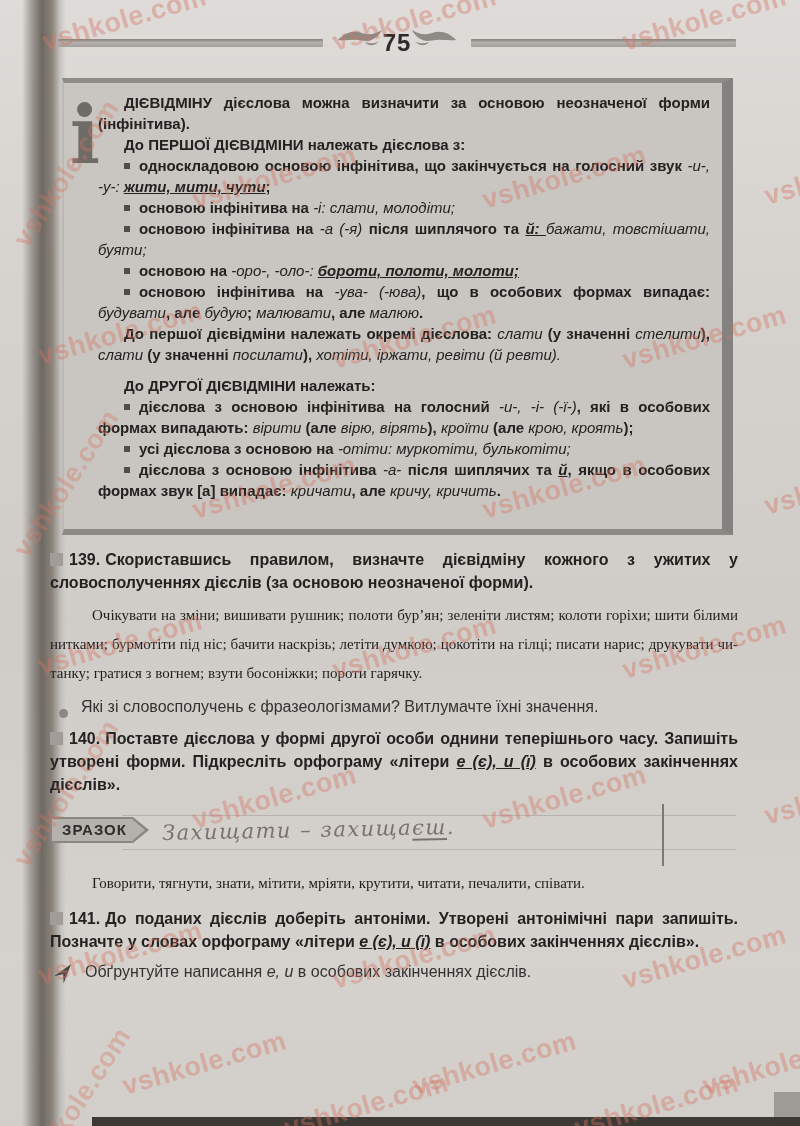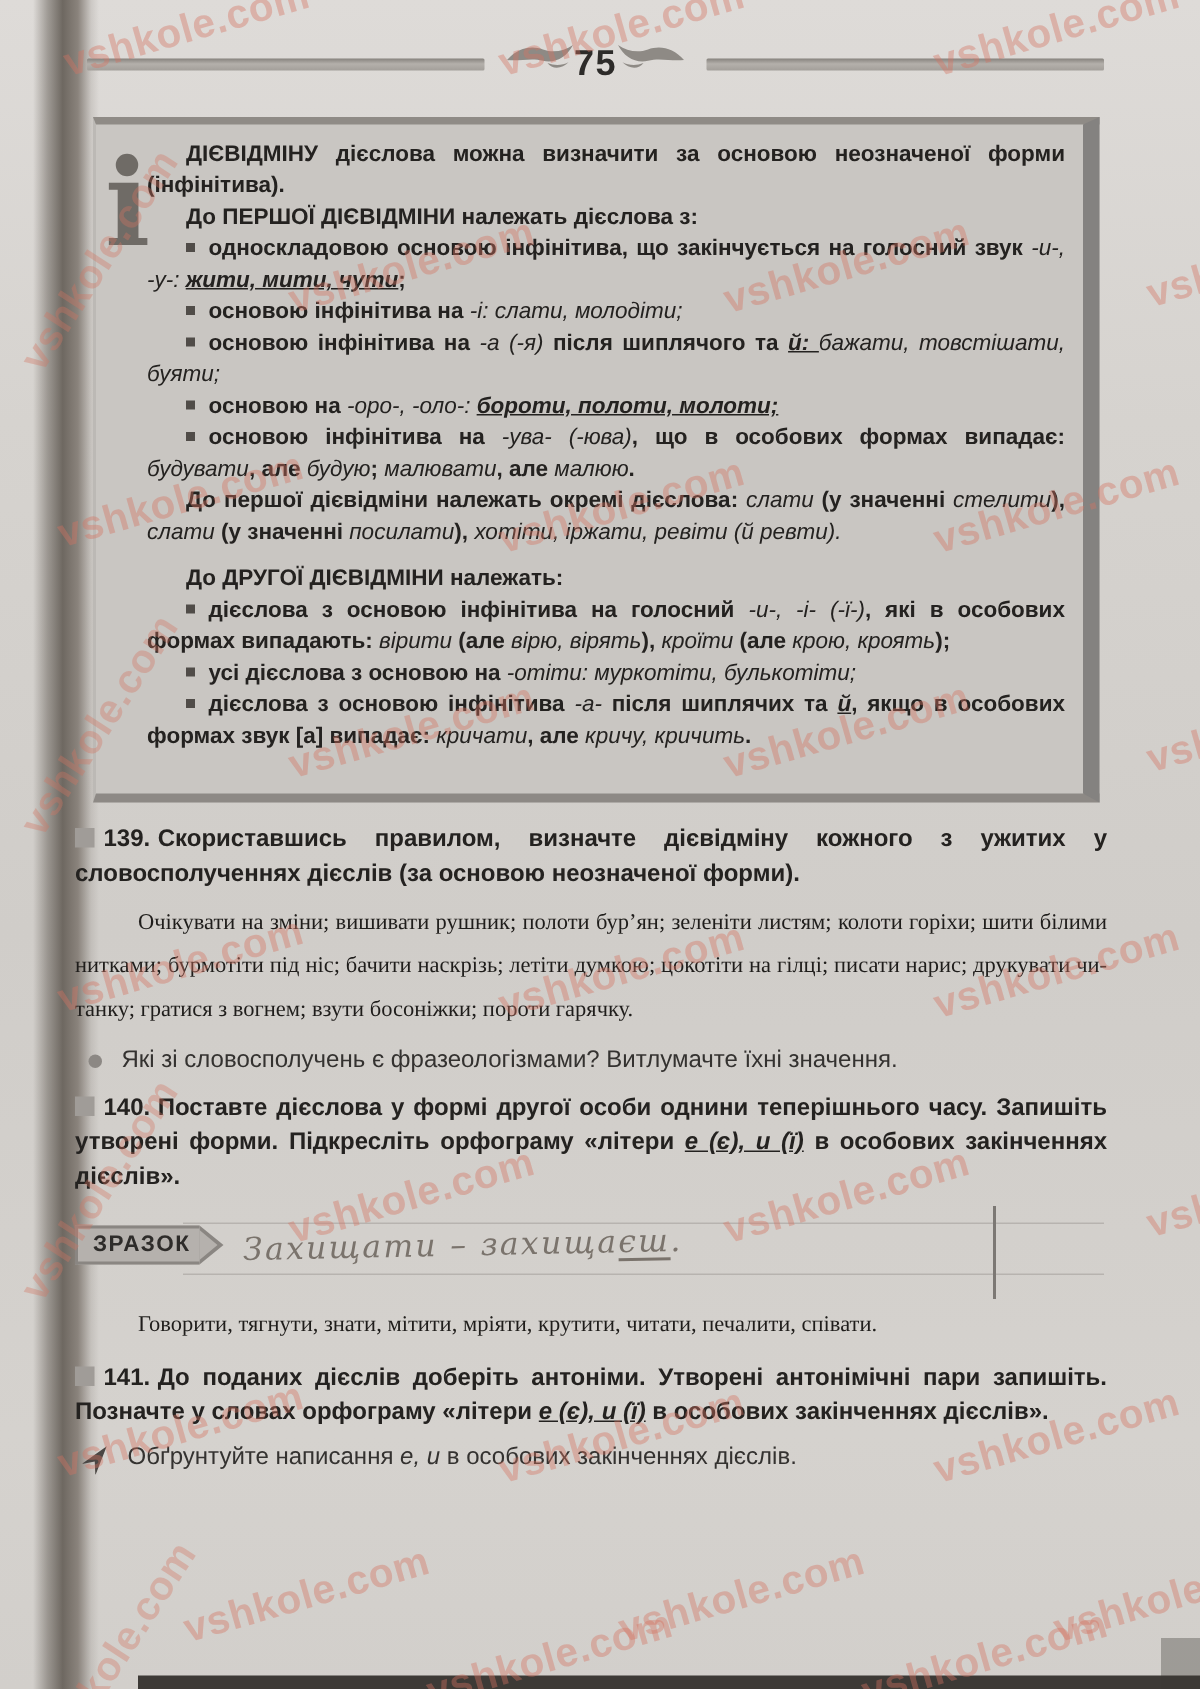--- a/index.html
+++ b/index.html
@@ -35,21 +35,21 @@
   .s-i{font-weight:400;font-style:italic;}
   .s-bi{font-weight:700;font-style:italic;text-decoration:underline;}
   .s-n{font-weight:400;font-style:normal;}
 
   
   .content{position:absolute;left:50px;top:548px;width:688px;z-index:3;color:#232120;}
   .ex-head{margin:0;font-weight:700;font-size:16px;line-height:23px;text-align:justify;color:#242220;}
   .ex-square{display:inline-block;width:13px;height:13px;background:#a09c98;margin-right:6px;vertical-align:-1px;}
   .ex-num{font-weight:700;margin-right:5px;}
   .serif-body{margin:7px 0 0;font-family:"Liberation Serif",serif;font-weight:400;font-size:15px;line-height:29px;text-align:justify;text-indent:42px;color:#1f1d1b;hyphens:manual;}
-  .subtask{margin:8px 0 0;display:flex;align-items:center;font-size:16px;line-height:22px;font-weight:400;color:#343230;}
+  .subtask{margin:8px 0 0;display:flex;align-items:flex-end;font-size:16px;line-height:22px;font-weight:400;color:#343230;}
   .dotb{width:9px;height:9px;border-radius:50%;background:#8c8884;flex:none;margin:0 13px 0 9px;}
   .task-arrow{flex:none;margin:0 10px 0 5px;width:20px;height:22px;}
   .ex-block{margin-top:9px;}
 
   
   .zrazok-row{position:relative;height:50px;margin:16px 0 0;}
   .zr-line{position:absolute;left:72px;right:2px;height:1px;background:#b7b3af;}
   .zr-line.l1{top:3px;} .zr-line.l2{top:37px;}
   .zr-vline{position:absolute;left:612px;top:-8px;width:2px;height:62px;background:#7c7874;}
   .zr-banner{position:absolute;left:0;top:5px;height:22px;background:#b5b1ad;border:2px solid #8a8682;border-right:none;

